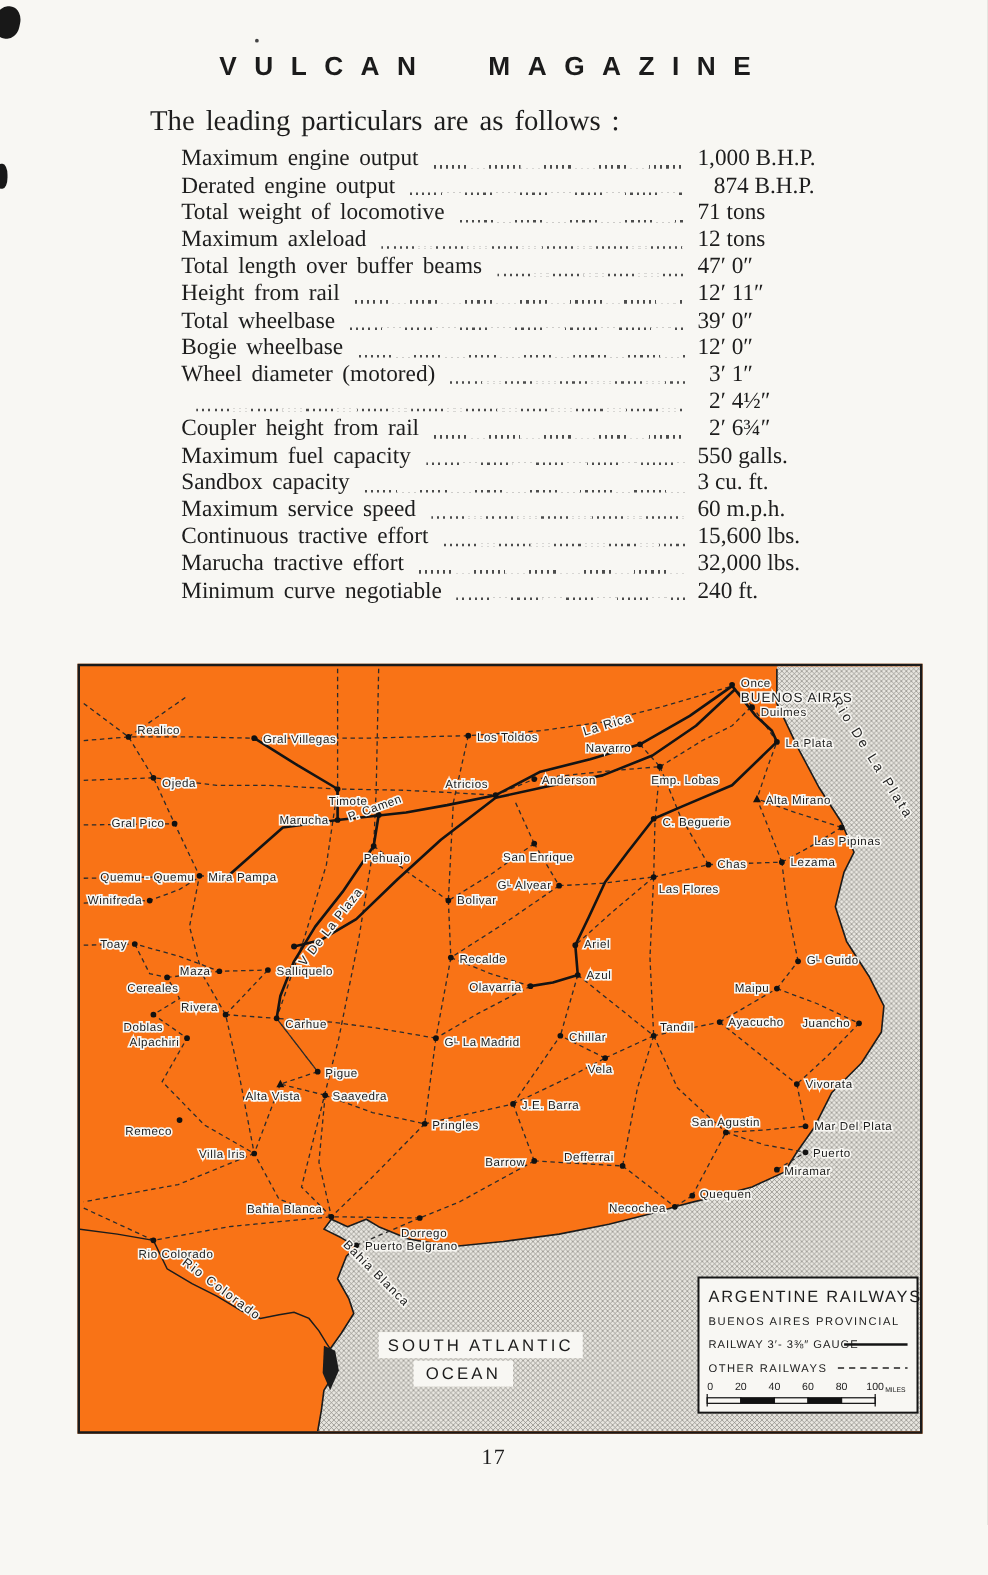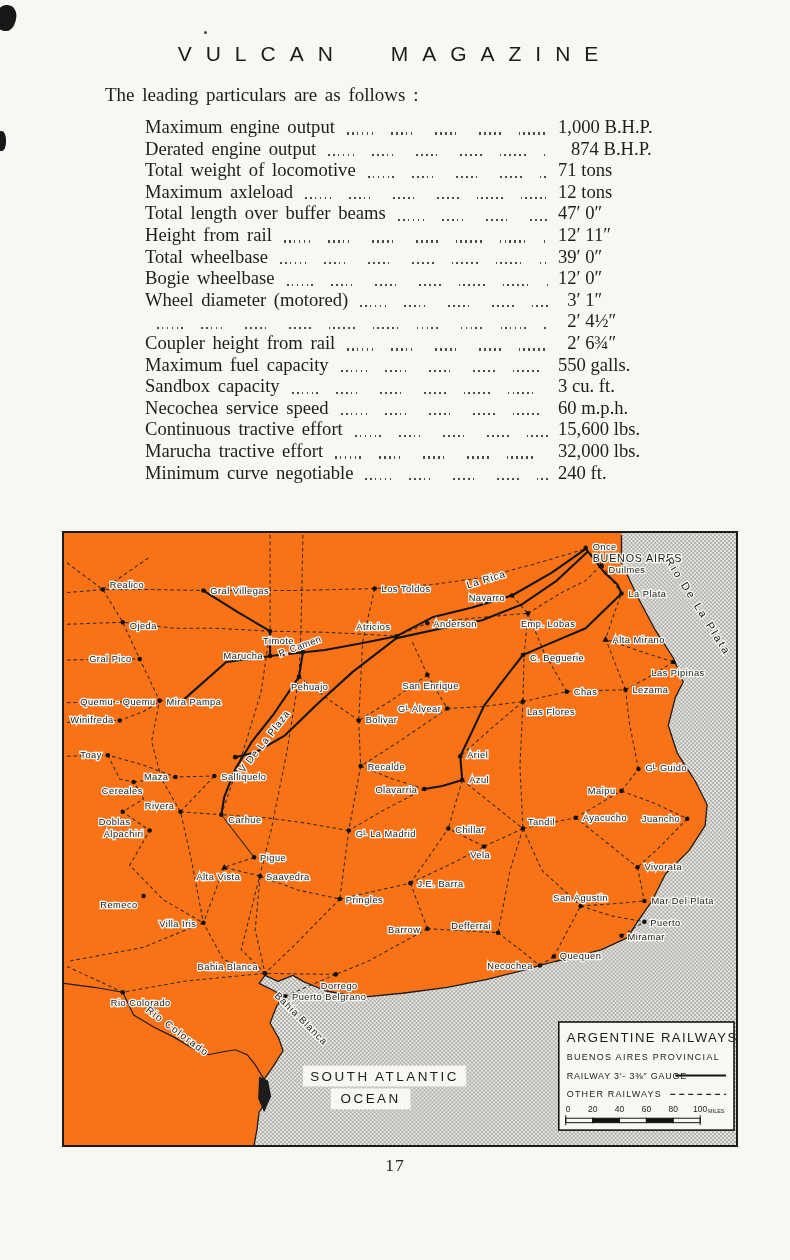--- a/index.html
+++ b/index.html
@@ -11,26 +11,26 @@
   
   .blob { position:absolute; background:#181818; border-radius:45%; }
   .blob.b1 { left:-4px; top:5px; width:20px; height:26px; transform:rotate(12deg); }
   .blob.b2 { left:-3px; top:131px; width:9px; height:20px; }
   .blob.b3 { left:204px; top:31px; width:3px; height:3px; border-radius:50%; background:#444; }
 
   .mag-title {
     position:absolute; top:42px; left:0; width:100%;
     text-align:center;
     font-family:"Liberation Sans", sans-serif;
-    font-size:21px; font-weight:400; letter-spacing:14px; word-spacing:24px;
+    font-size:21px; font-weight:700; letter-spacing:14px; word-spacing:24px;
     color:#1b1b1b; white-space:nowrap;
   }
   .intro {
-    position:absolute; top:84px; left:105px;
-    font-size:19px; word-spacing:3px;
+    position:absolute; top:84px; left:120px;
+    font-size:23px; word-spacing:3px;
   }
   .particulars {
     position:absolute; top:116px; left:145px; width:545px;
   }
   .spec-row {
     display:flex; align-items:baseline;
     height:21.6px; font-size:18.6px; white-space:nowrap;
   }
   .spec-label { word-spacing:3px; flex:0 0 auto; }
   .spec-leader {
@@ -124,21 +124,21 @@
         <span class="spec-label">Maximum fuel capacity</span>
         <span class="spec-leader"></span>
         <span class="spec-value">550 galls.</span>
       </div>
       <div class="spec-row">
         <span class="spec-label">Sandbox capacity</span>
         <span class="spec-leader"></span>
         <span class="spec-value">3 cu. ft.</span>
       </div>
       <div class="spec-row">
-        <span class="spec-label">Necochea service speed</span>
+        <span class="spec-label">Maximum service speed</span>
         <span class="spec-leader"></span>
         <span class="spec-value">60 m.p.h.</span>
       </div>
       <div class="spec-row">
         <span class="spec-label">Continuous tractive effort</span>
         <span class="spec-leader"></span>
         <span class="spec-value">15,600 lbs.</span>
       </div>
       <div class="spec-row">
         <span class="spec-label">Marucha tractive effort</span>

